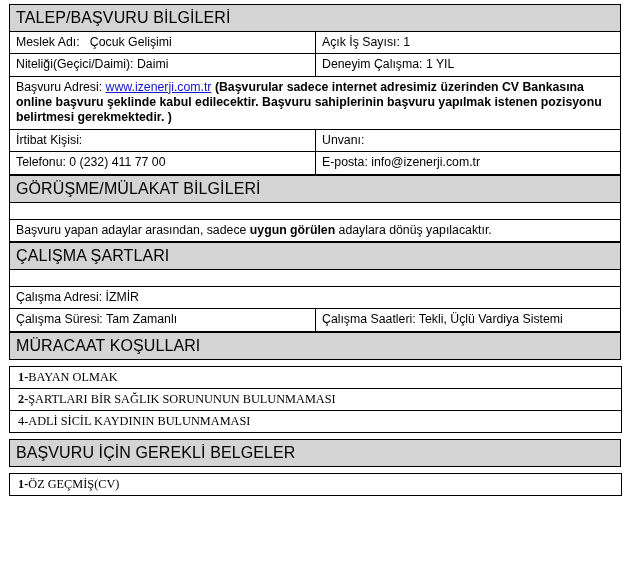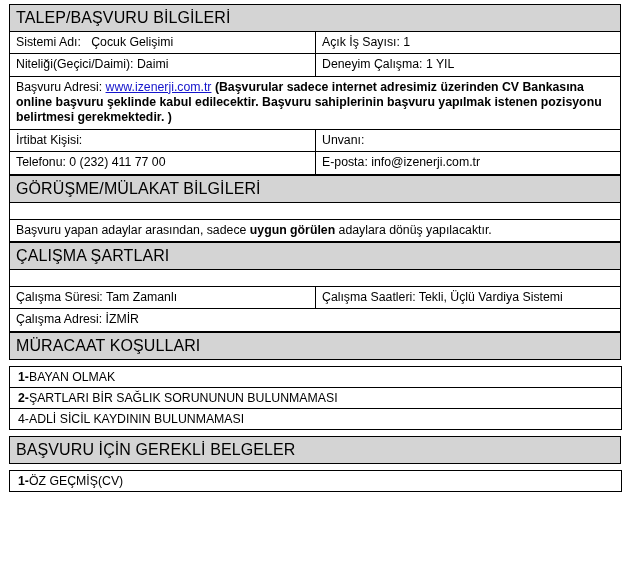--- a/index.html
+++ b/index.html
@@ -68,20 +68,21 @@
   table.inner {
     width: 100%;
     border-collapse: collapse;
     table-layout: fixed;
   }
   table.inner td {
     border: none;
     border-bottom: 1px solid #000;
     padding: 3px 6px 3px 8px;
     font-size: 12.3px;
+    font-family: Liberation Serif, serif;
   }
   table.inner tr:last-child td {
     border-bottom: none;
   }
   .outer-box {
     border: 1px solid #000;
     margin: 0;
   }
   .docs-item {
     padding-top: 12px;
@@ -98,21 +99,21 @@
         <col style="width:305px">
       </colgroup>
     <tbody>
         <tr class="hdr">
       <td colspan="2">
         <span class="hdr-text">TALEP/BAŞVURU BİLGİLERİ</span>
       </td>
     </tr>
     <tr class="tall">
       <td>
-        <span>Sistemi Adı:</span>
+        <span>Meslek Adı:</span>
         &nbsp;
         <span>Çocuk Gelişimi</span>
       </td>
       <td>
         <span>Açık İş Sayısı:</span>
         <span>1</span>
       </td>
     </tr>
     <tr class="tall">
       <td>
@@ -181,33 +182,33 @@
     <tbody>
         <tr class="hdr">
       <td colspan="2">
         <span class="hdr-text">ÇALIŞMA ŞARTLARI</span>
       </td>
     </tr>
     <tr class="gaprow">
           <td colspan="2"></td>
         </tr>
     <tr class="tall">
-      <td>
-        <span>Çalışma Süresi:</span>
-        <span>Tam Zamanlı</span>
-      </td>
-      <td>
-        <span>Çalışma Saatleri:</span>
-        <span>Tekli, Üçlü Vardiya Sistemi</span>
-      </td>
-    </tr>
-    <tr class="tall">
       <td colspan="2" style="border-top:none;">
         <span>Çalışma Adresi:</span>
         <span>İZMİR</span>
+      </td>
+    </tr>
+    <tr class="tall">
+      <td>
+        <span>Çalışma Süresi:</span>
+        <span>Tam Zamanlı</span>
+      </td>
+      <td>
+        <span>Çalışma Saatleri:</span>
+        <span>Tekli, Üçlü Vardiya Sistemi</span>
       </td>
     </tr>
   </tbody>
     </table>
 
   <table class="doc">
     <colgroup>
         <col style="width:611px">
       </colgroup>
     <tbody>

